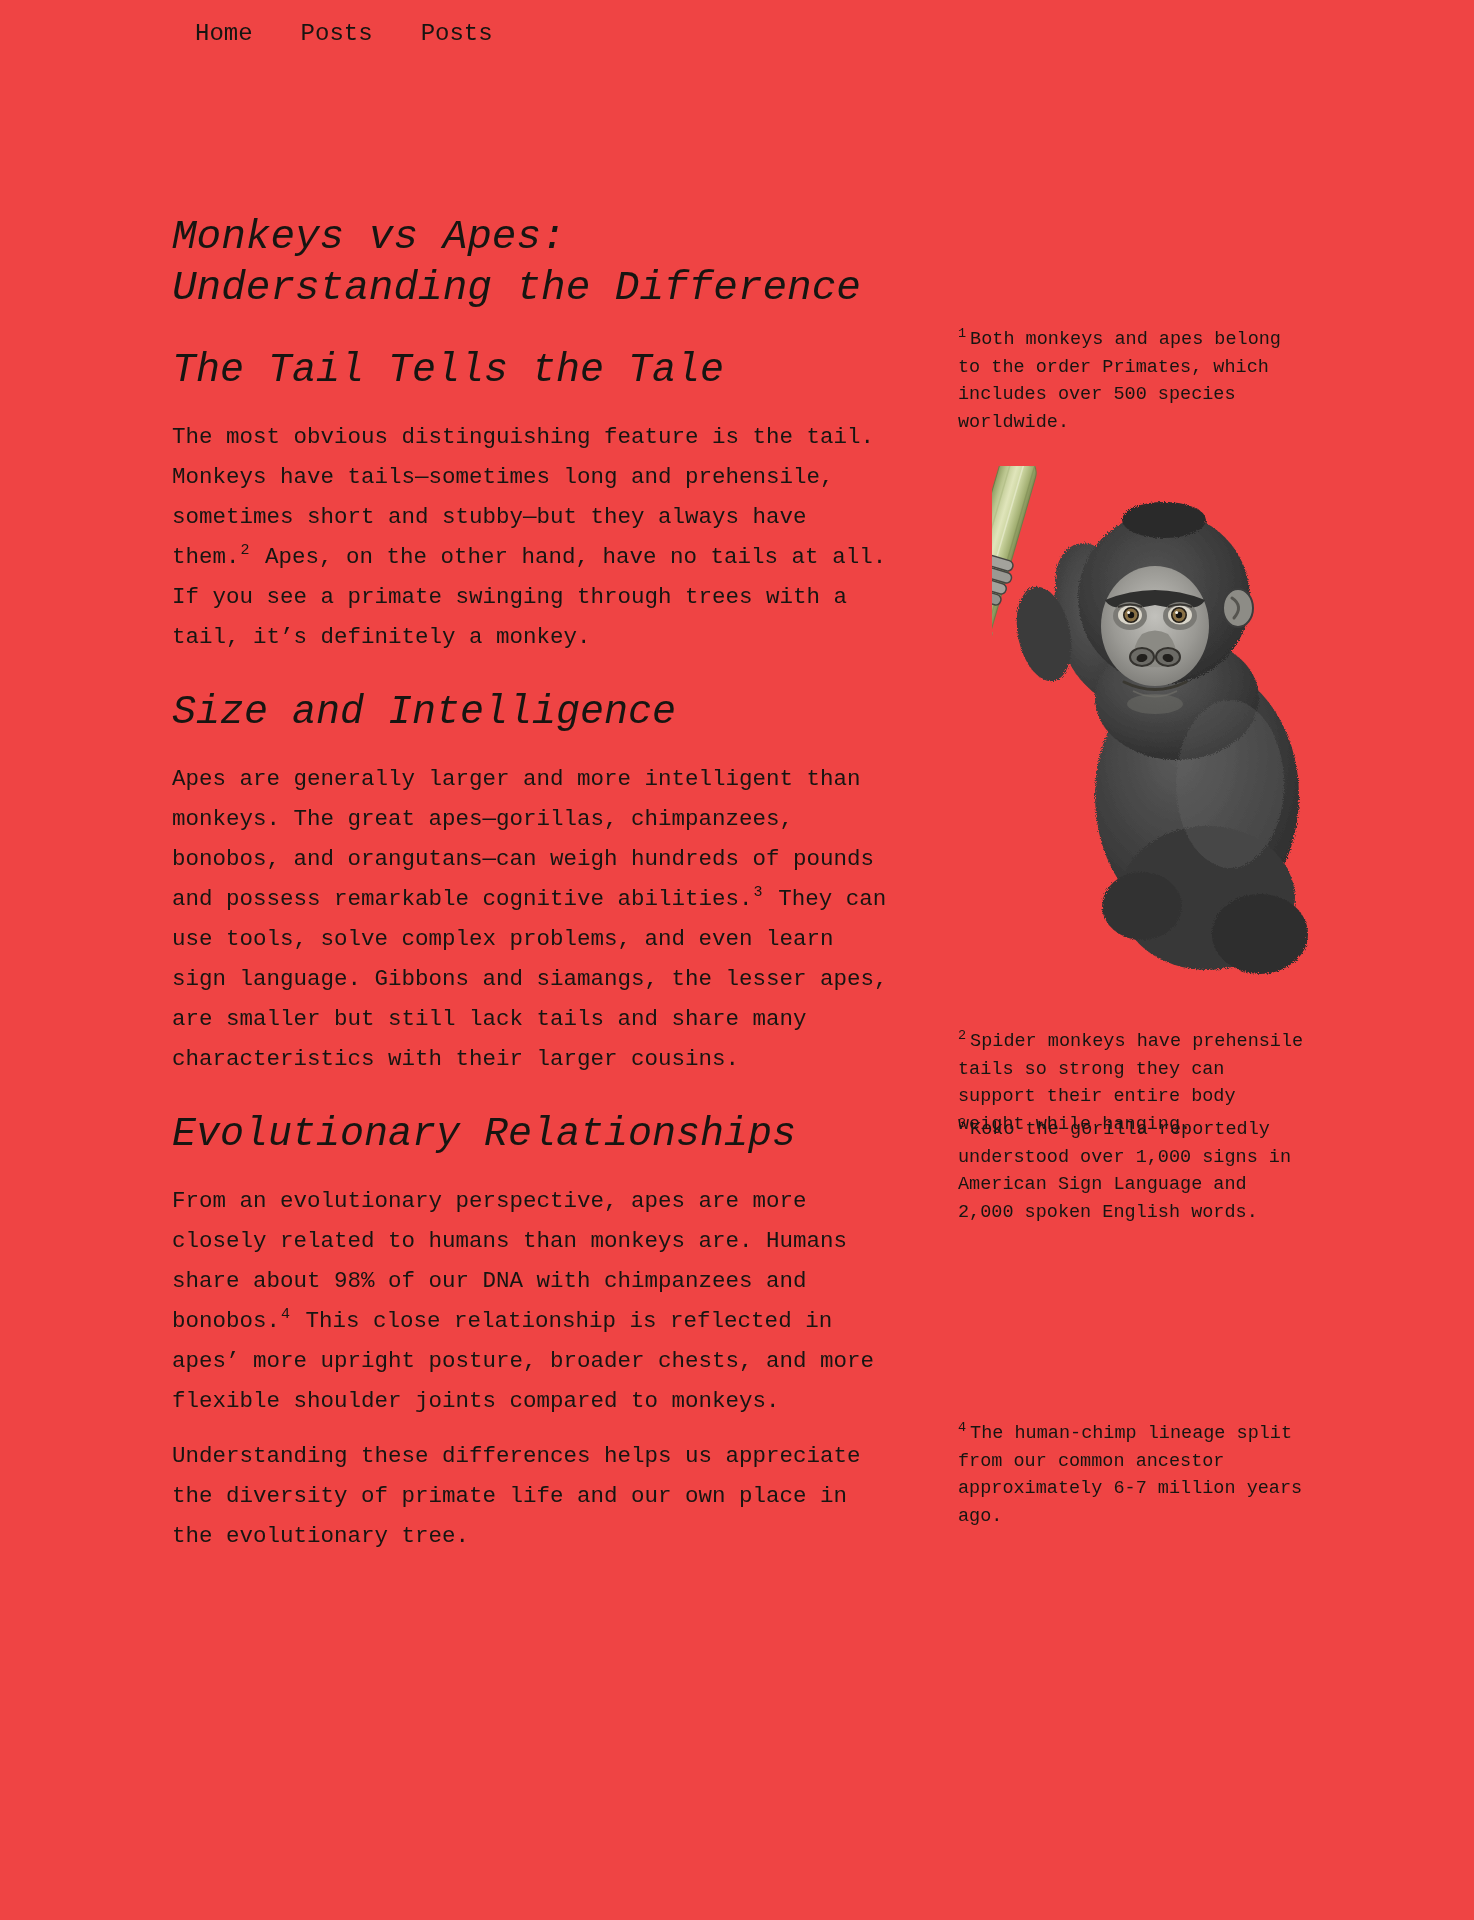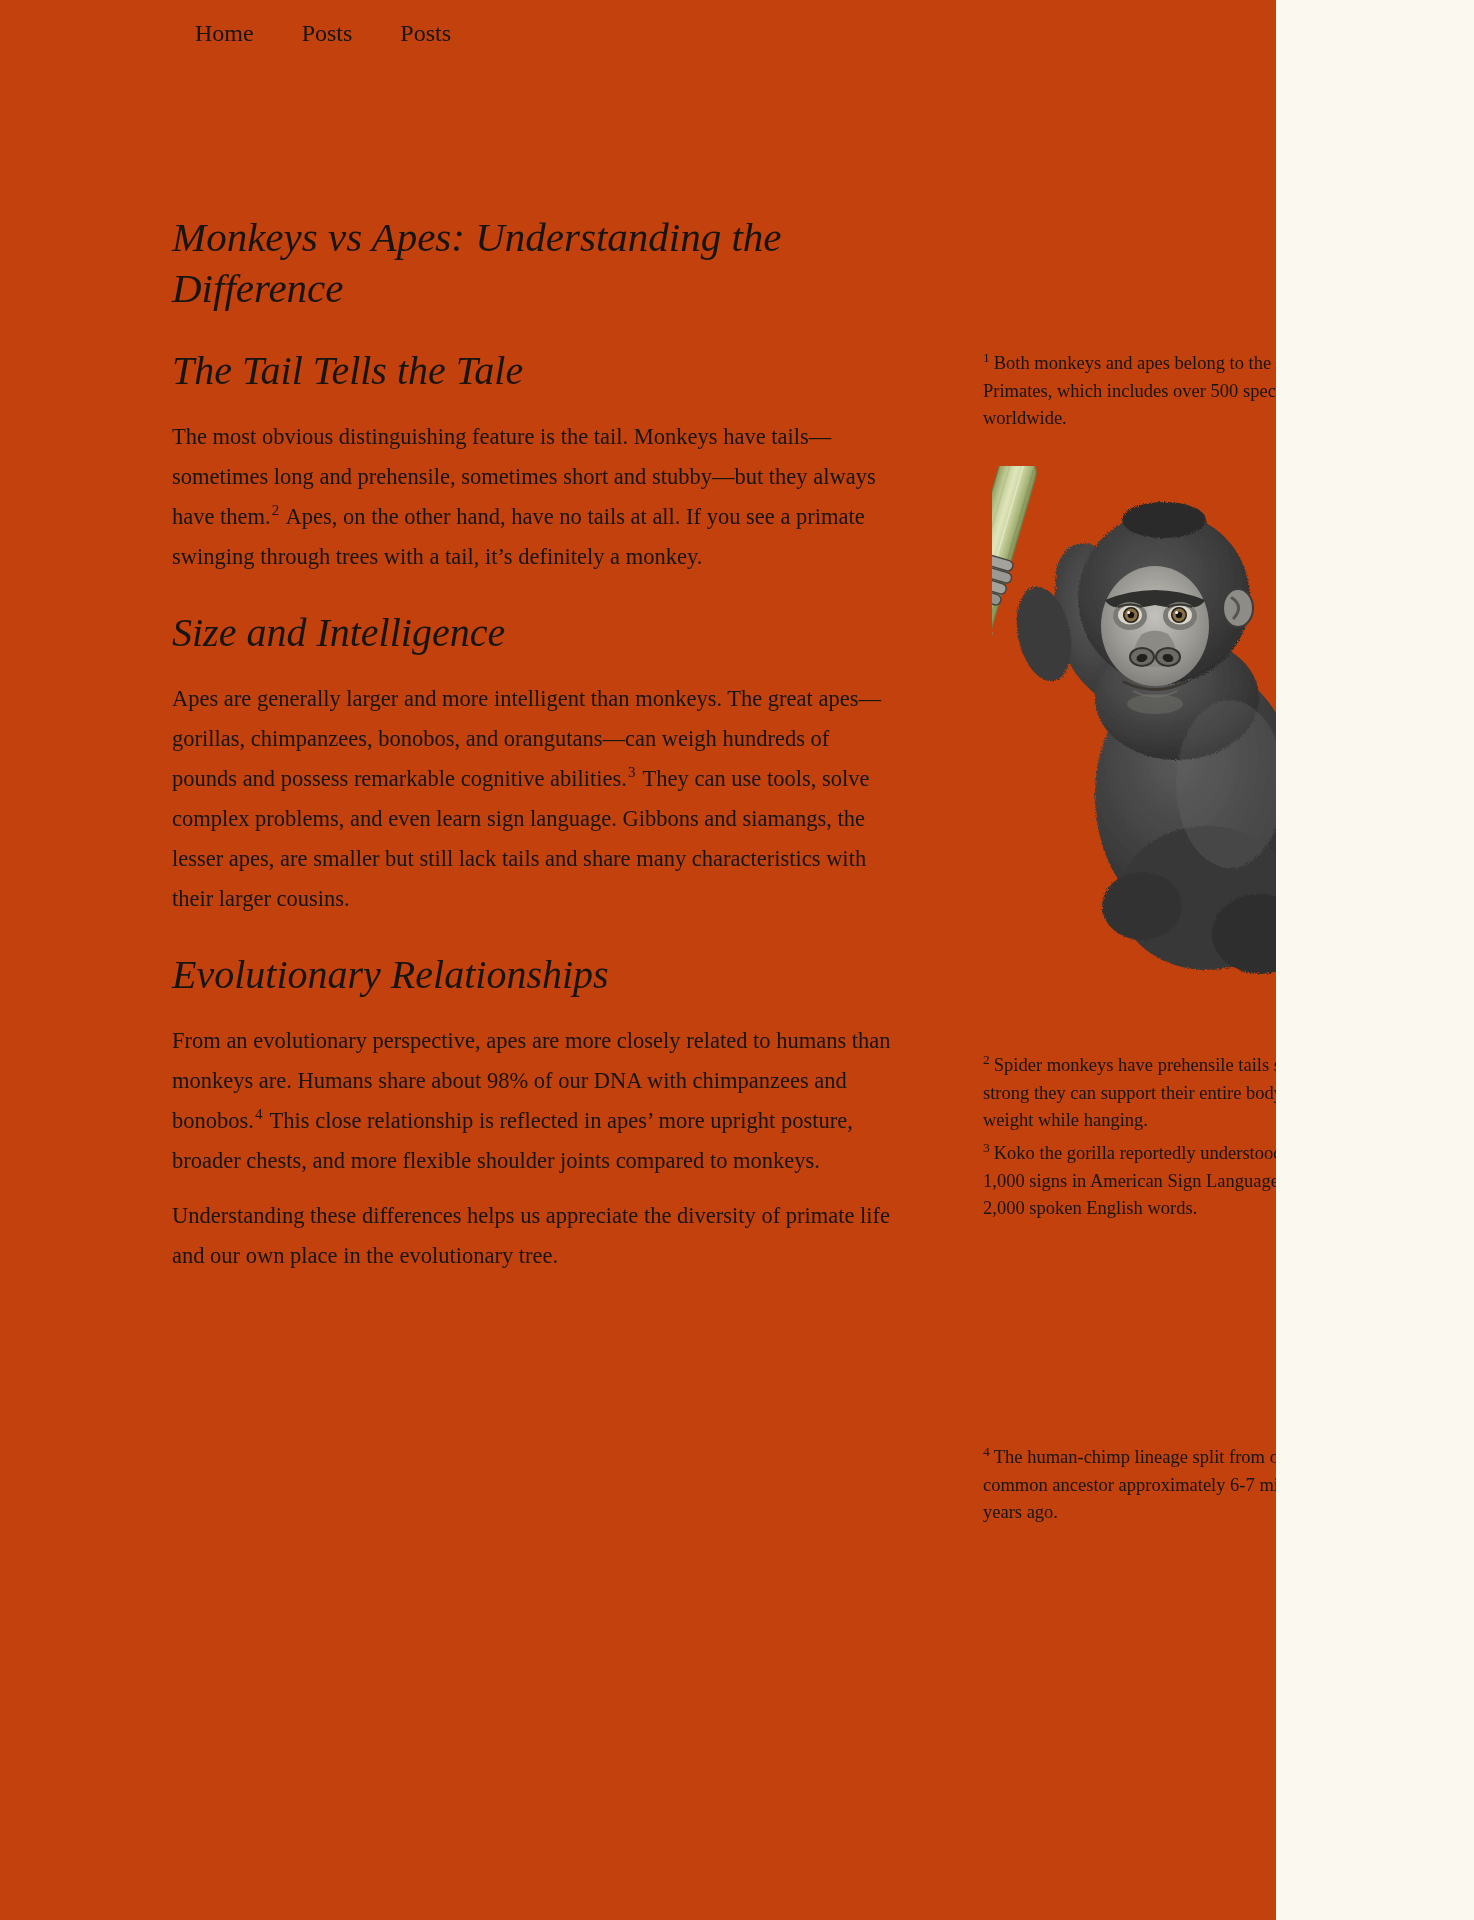--- a/index.html
+++ b/index.html
@@ -1,21 +1,21 @@
 <!DOCTYPE html>
 <html><head>
 <meta charset="utf-8">
 <style>
   html,body{margin:0;padding:0;background:#faf8ef;}
   .page{
     position:relative;
-    width:1276px;height:1920px;
-    background:#c2410c;
+    width:1474px;height:1920px;
+    background:#ef4444;
     color:#171511;
-    font-family:Liberation Serif, serif;
+    font-family:Liberation Mono, monospace;
     overflow:hidden;
   }
   
   .topnav{position:absolute;left:195px;top:20px;display:flex;gap:48px;}
   .topnav a{font-size:24px;color:#171511;text-decoration:none;cursor:pointer;}
 
   
   .article{position:absolute;left:172px;top:212px;width:724px;}
   .article h1{
     font-style:italic;font-weight:normal;
@@ -28,22 +28,22 @@
     margin:32px 0 22px 0;
   }
   .article p{
     font-size:22.5px;line-height:40px;
     margin:0 0 15px 0;
   }
   .fnref{font-size:15px;line-height:0;vertical-align:super;margin:0 2px 0 1px;}
 
   
   .note{
-    position:absolute;left:983px;width:346px;
-    font-size:18.5px;line-height:27.5px;color:#171511;margin-top:24px;
+    position:absolute;left:958px;width:346px;
+    font-size:18.5px;line-height:27.5px;color:#171511;
   }
   .note sup{font-size:13.5px;line-height:0;vertical-align:super;margin-right:4px;}
   .note-1{top:326px;}
   .note-2{top:1028px;}
   .note-3{top:1116px;}
   .note-4{top:1420px;}
 
   
   .figure{position:absolute;left:992px;top:466px;width:316px;height:544px;margin:0;}
   .figure svg{display:block;width:316px;height:544px;}

